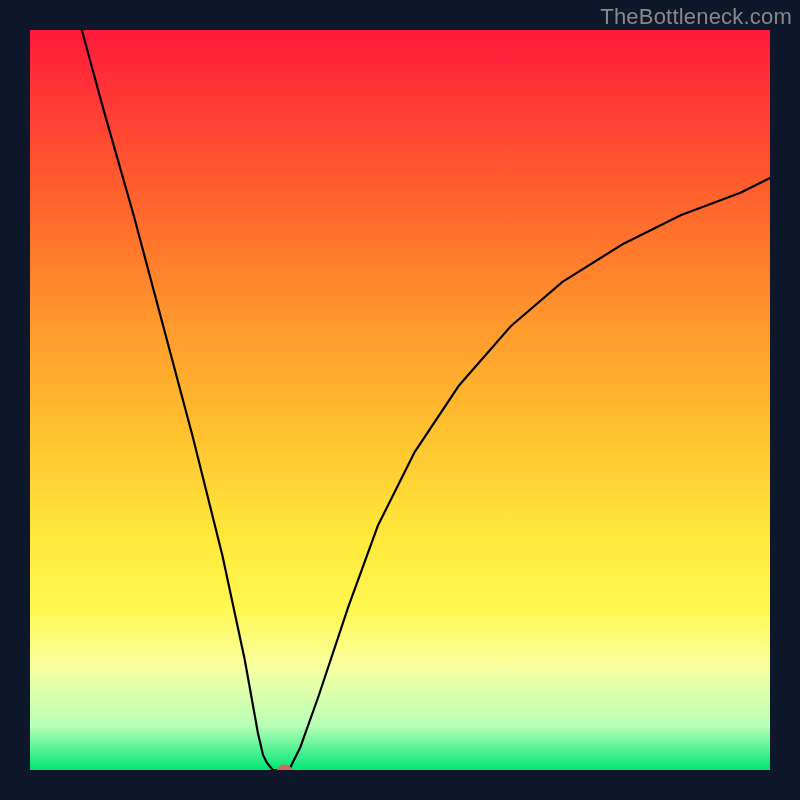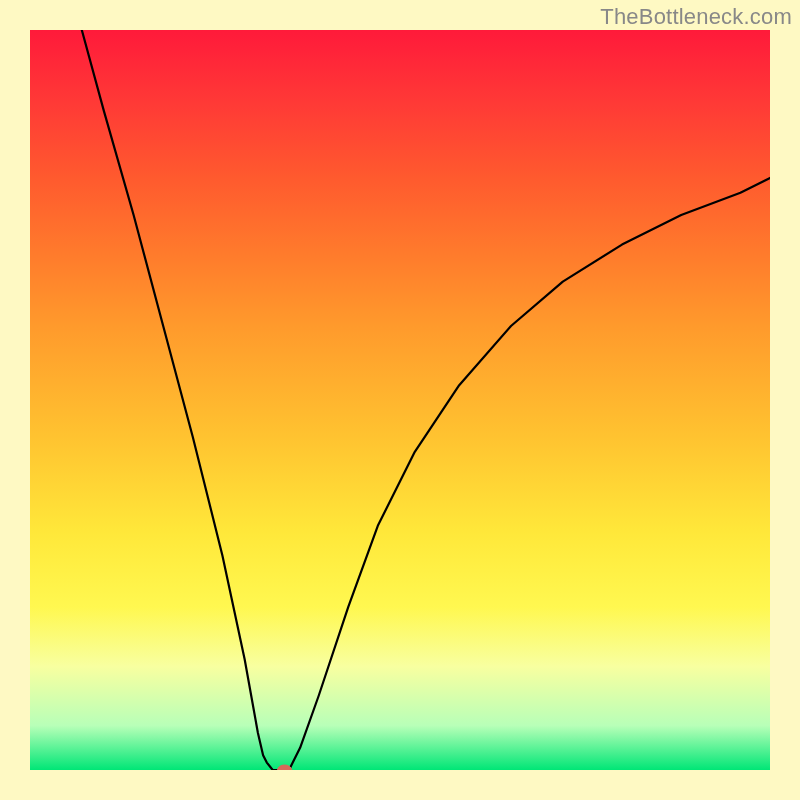--- a/index.html
+++ b/index.html
@@ -8,21 +8,21 @@
     width: 800px;
     height: 800px;
     background: #000;
     font-family: Arial, Helvetica, sans-serif;
     overflow: hidden;
   }
   .frame {
     position: relative;
     width: 800px;
     height: 800px;
-    background: #fef9c3;
+    background: #0f172a;
   }
   .plot-area {
     position: absolute;
     left: 30px;
     top: 30px;
     width: 740px;
     height: 740px;
     background: linear-gradient(to bottom,
       #ff1a3a 0%,
       #ff3a36 10%,

